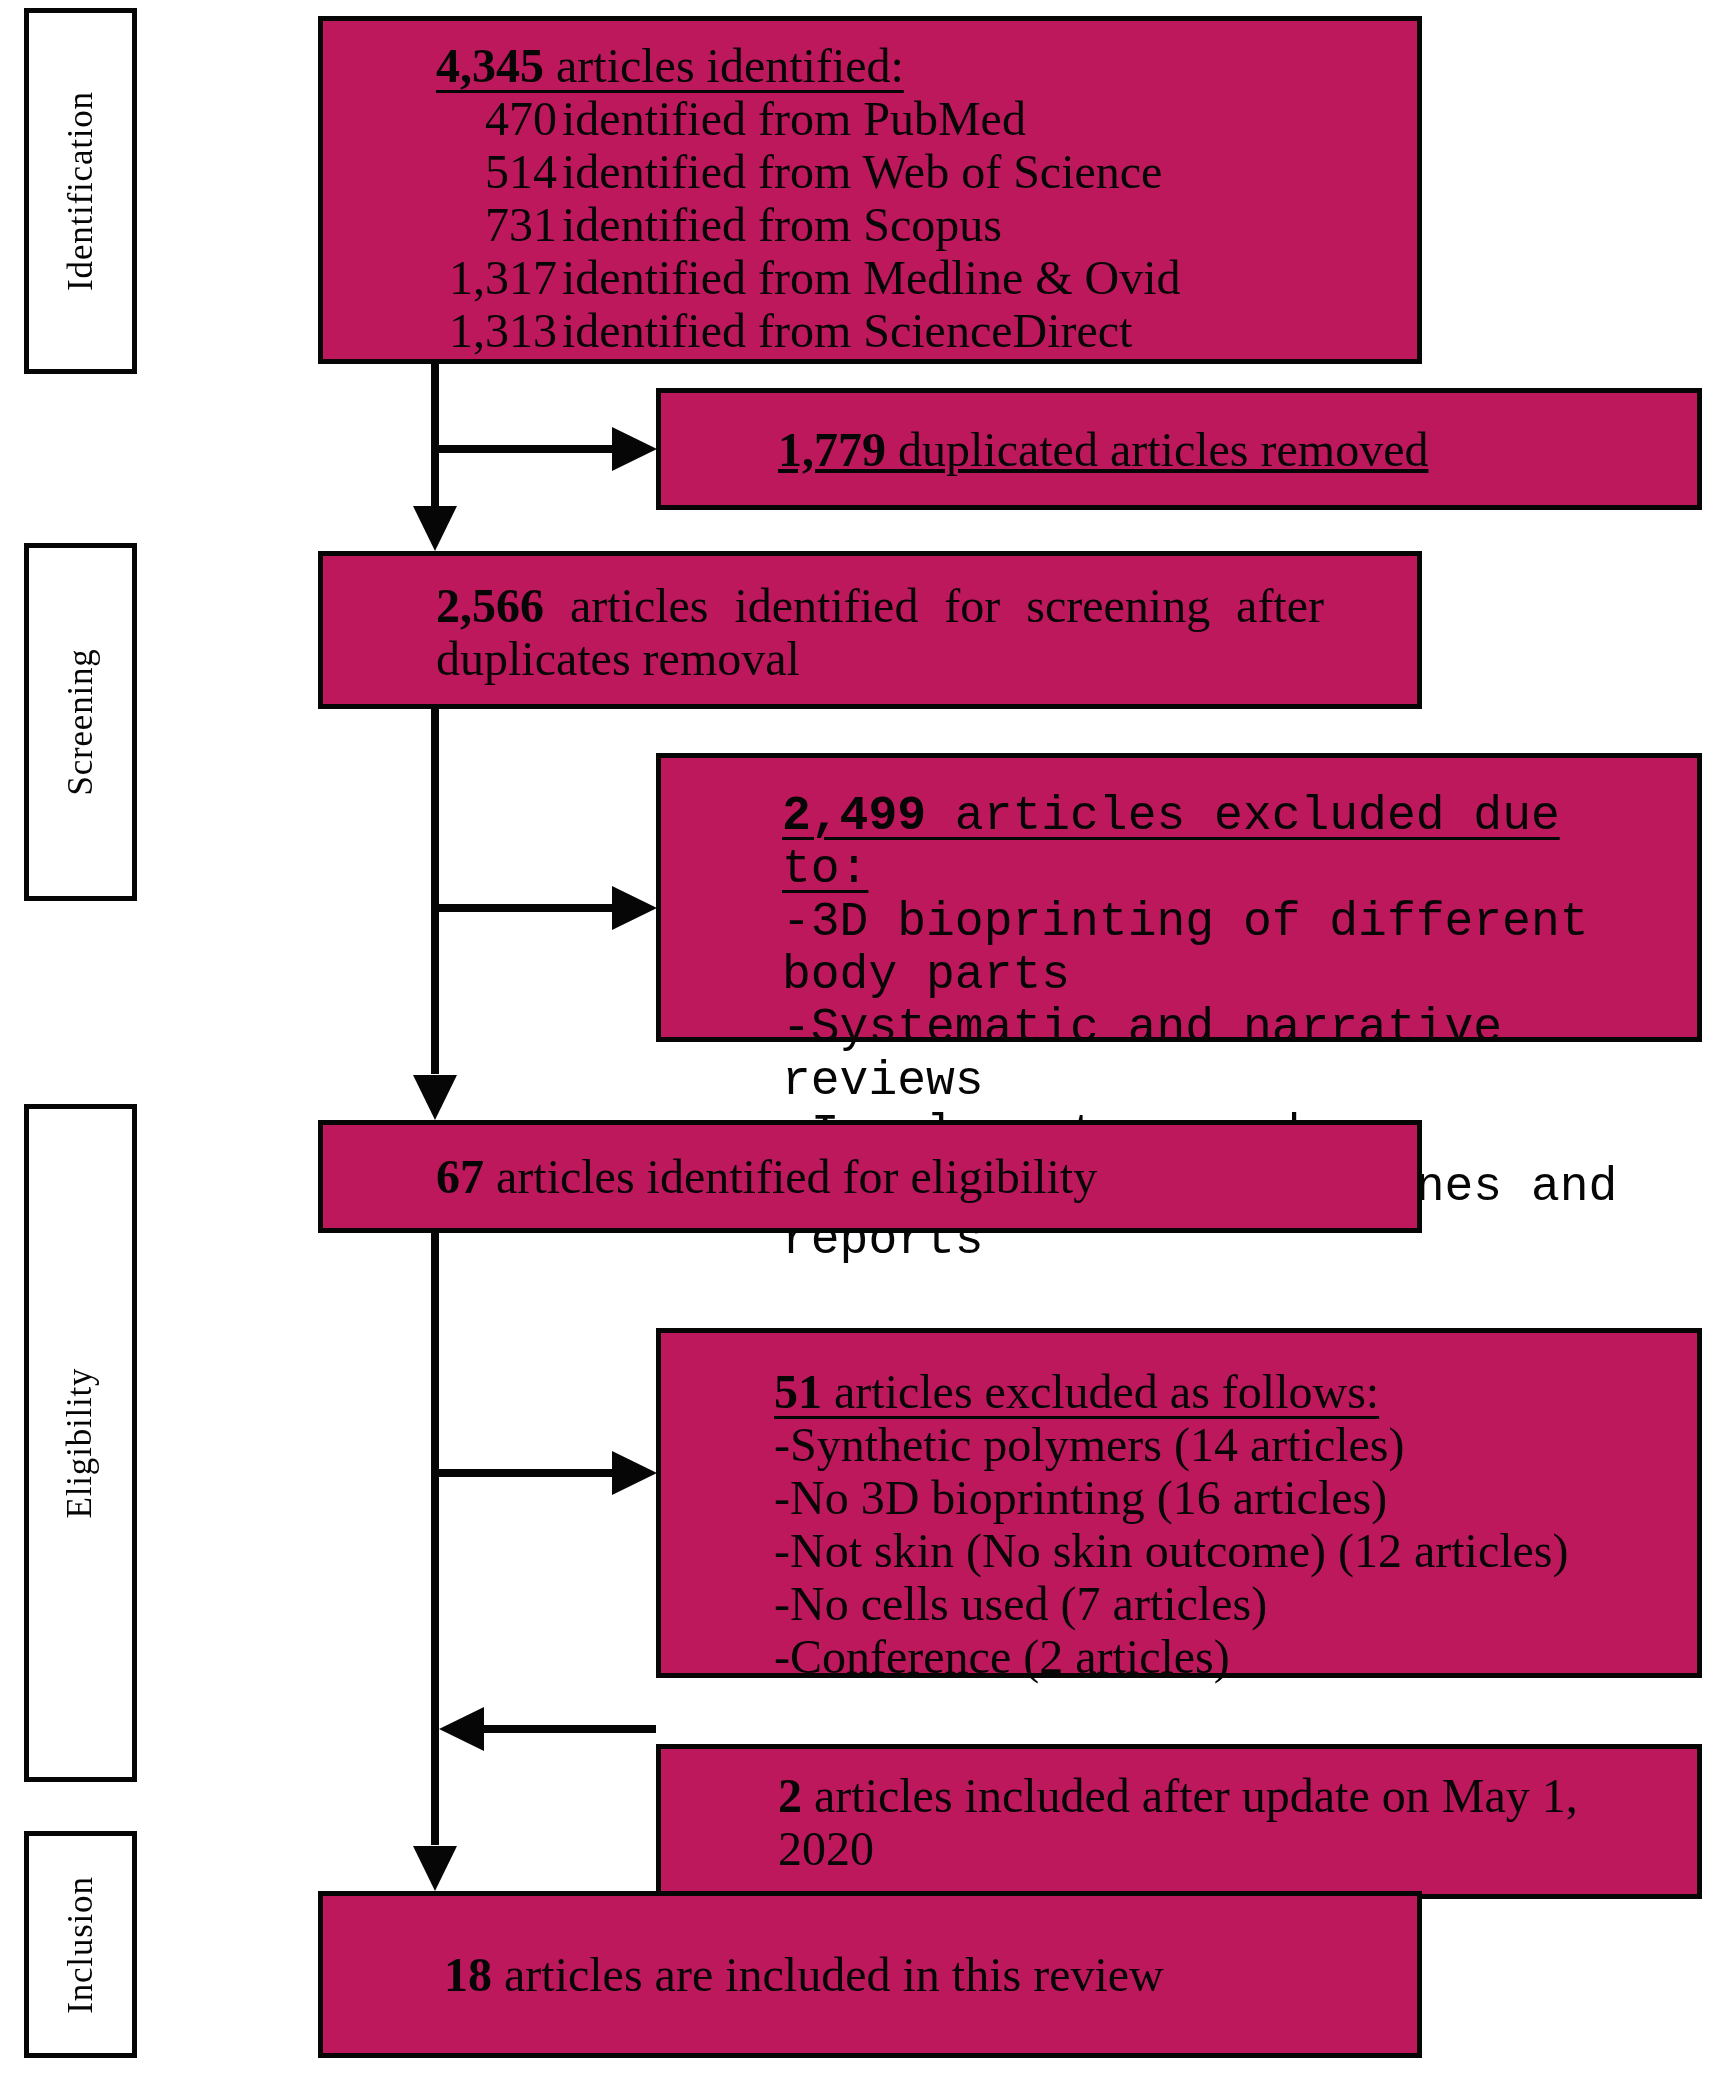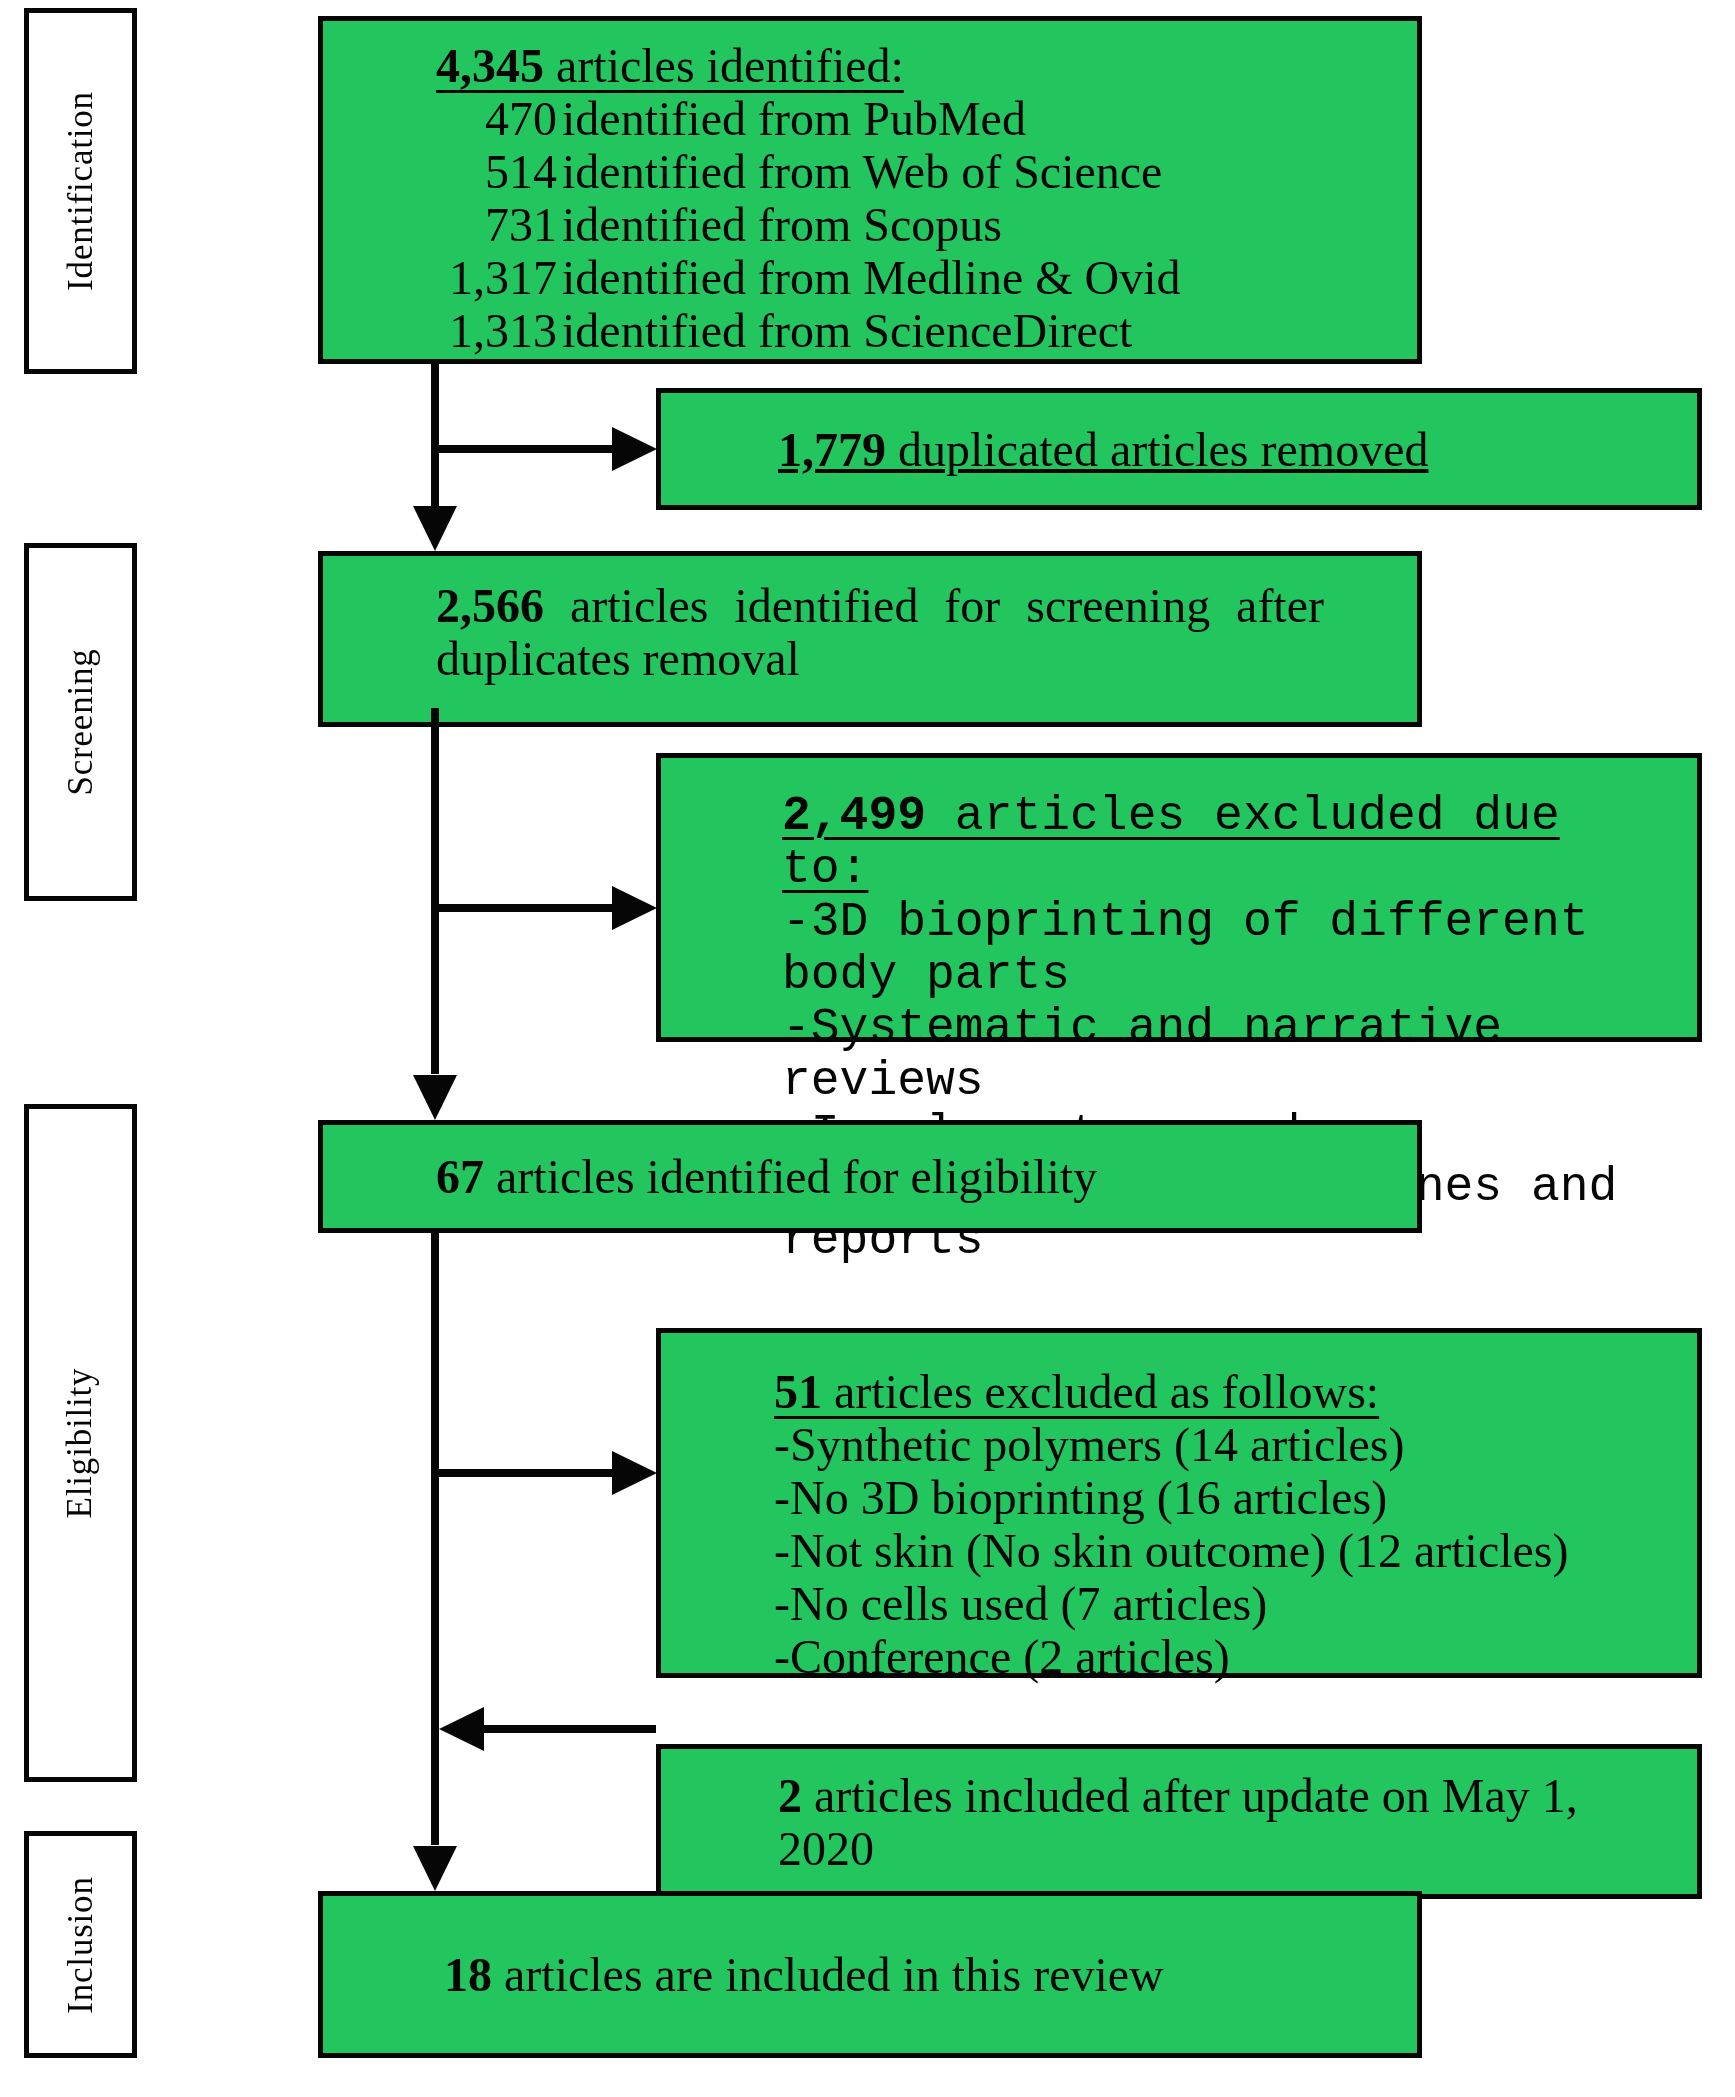--- a/index.html
+++ b/index.html
@@ -22,30 +22,30 @@
     white-space:nowrap;
     font-size:35px;letter-spacing:0.8px;
   }
   #stage-identification{top:8px;height:366px;}
   #stage-screening{top:543px;height:358px;}
   #stage-eligibility{top:1104px;height:678px;}
   #stage-inclusion{top:1831px;height:227px;}
 
   
   .fbox{
-    position:absolute;background:#22c55e;
+    position:absolute;background:#be185d;
     border:5.6px solid #060606;box-sizing:border-box;
     font-size:48px;line-height:53px;
   }
   .main-box{left:318px;width:1104px;}
   .side-box{left:656px;width:1046px;}
 
   #box-identified{top:16px;height:348px;padding:17.7px 32px 0 113px;}
   #box-duplicates{top:388px;height:122px;display:flex;align-items:center;padding:0 32px 0 117px;text-decoration:underline;}
-  #box-screening{top:551px;height:176px;padding:22.5px 93px 0 113px;text-align:justify;}
+  #box-screening{top:551px;height:158px;padding:22.5px 93px 0 113px;text-align:justify;}
   #box-excluded-screening{top:753px;height:289px;padding:32px 48px 0 121px;font-family:Liberation Mono, monospace;}
   #box-eligibility{top:1120px;height:113px;display:flex;align-items:center;padding:0 24px 0 113px;}
   #box-excluded-eligibility{top:1328px;height:350px;padding:32px 48px 0 113px;}
   #box-update{top:1744px;height:155px;display:flex;align-items:center;padding:0 105px 0 117px;}
   #box-included{top:1891px;height:167px;display:flex;align-items:center;padding:0 42px 0 121px;}
 
   .num{font-weight:bold;}
   .hd{
     text-decoration:underline;
     text-decoration-thickness:3.2px;

